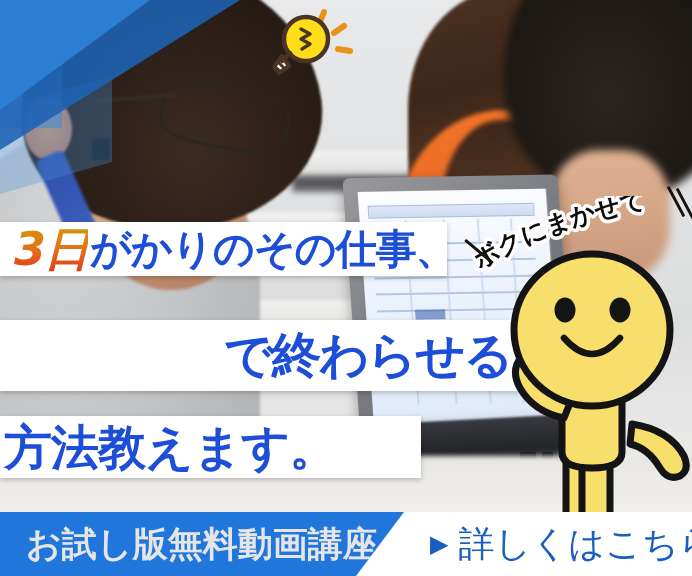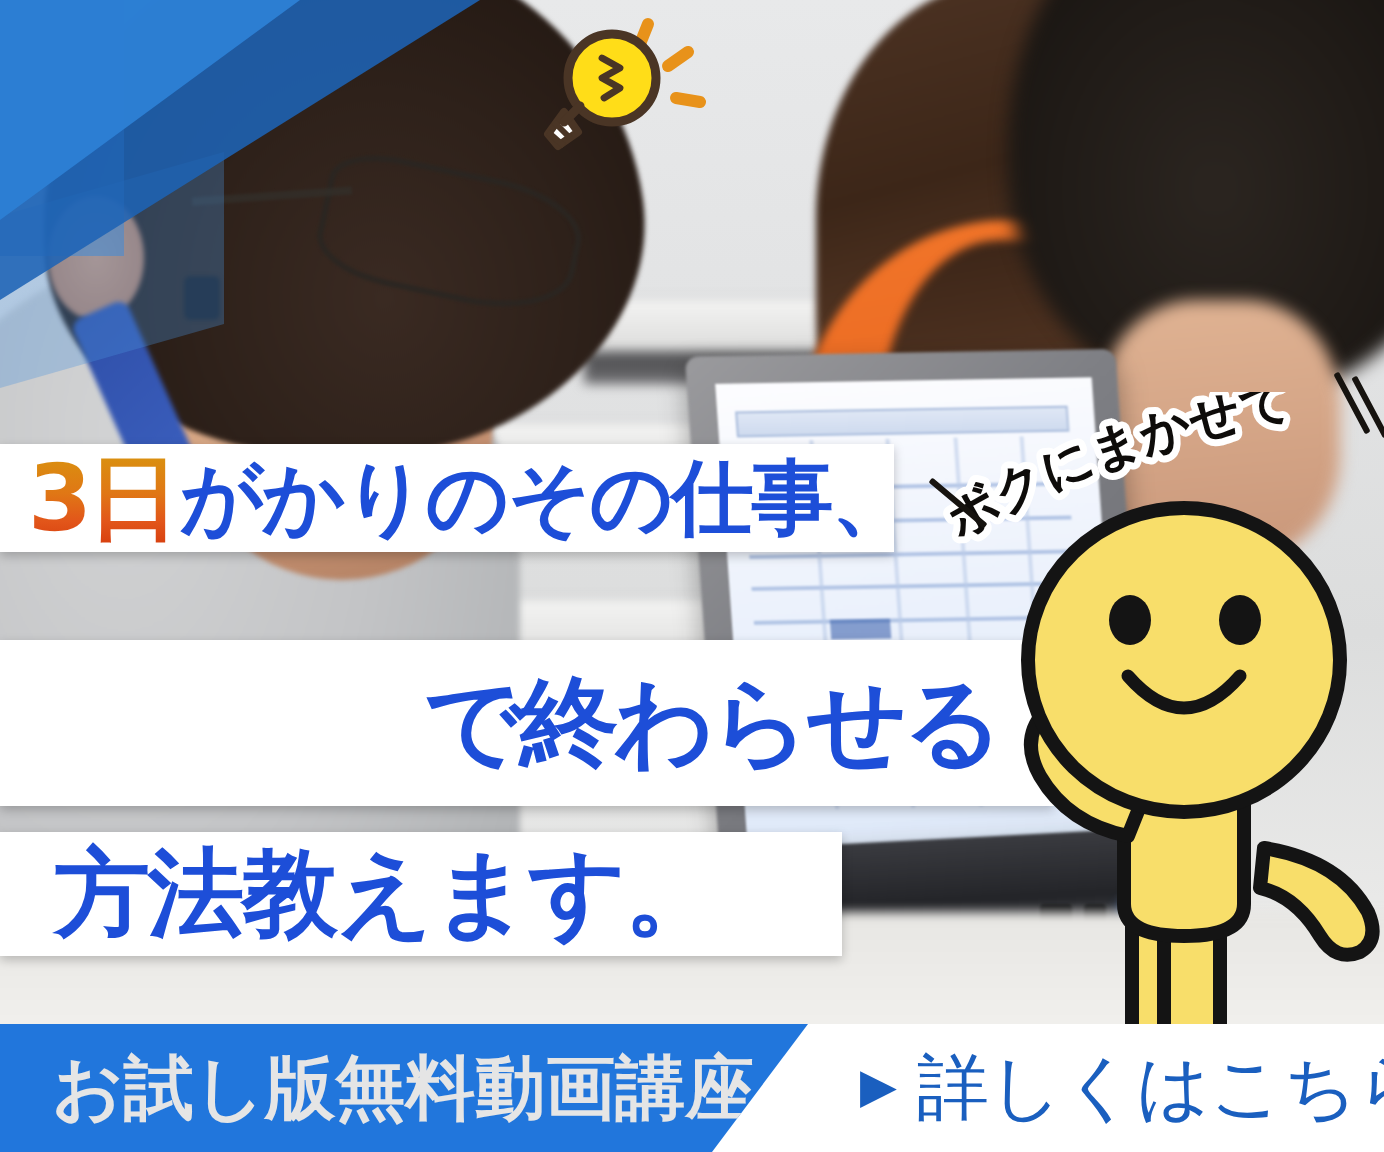--- a/index.html
+++ b/index.html
@@ -280,22 +280,22 @@
   
   .strip {
     position:absolute;
     background:#ffffff;
     box-shadow:0 2px 5px rgba(0,0,0,.22);
     display:flex;
     align-items:center;
     white-space:nowrap;
   }
   #strip1 { left:0;  top:222px; width:447px; height:54px; padding-left:14px; }
-  #strip2 { left:0;  top:320px; width:527px; height:83px; padding-left:12px; }
-  #strip3 { left:0;  top:416px; width:421px; height:62px; padding-left:27px; }
+  #strip2 { left:0;  top:320px; width:527px; height:71px; padding-left:24px; }
+  #strip3 { left:0;  top:416px; width:421px; height:62px; padding-left:4px; }
 
   .ln {
     font-family:"DejaVu Sans","Liberation Sans",sans-serif;
     font-weight:bold;
     color:#1d4ed8;
     letter-spacing:-1px;
   }
   #line1-rest { font-size:41px; line-height:1; }
   #line2-rest { font-size:49px; line-height:1; letter-spacing:-2px; }
   #line3-text { font-size:48px; line-height:1; letter-spacing:-1px; }
@@ -305,20 +305,21 @@
     font-weight:bold;
     font-size:46px;
     line-height:1;
     letter-spacing:-2px;
     background:linear-gradient(180deg,#d9930f 0%,#e07715 45%,#e2561a 75%,#d8400f 100%);
     -webkit-background-clip:text;
     background-clip:text;
     color:transparent;
     -webkit-text-fill-color:transparent;
     margin-right:2px;
+    font-style:italic;
   }
 
   .accent-lg-wrap {
     position:absolute;
     left:14px; top:295px;
     z-index:6;
     pointer-events:none;
   }
   .accent-lg {
     font-family:"DejaVu Sans","Liberation Sans",sans-serif;

